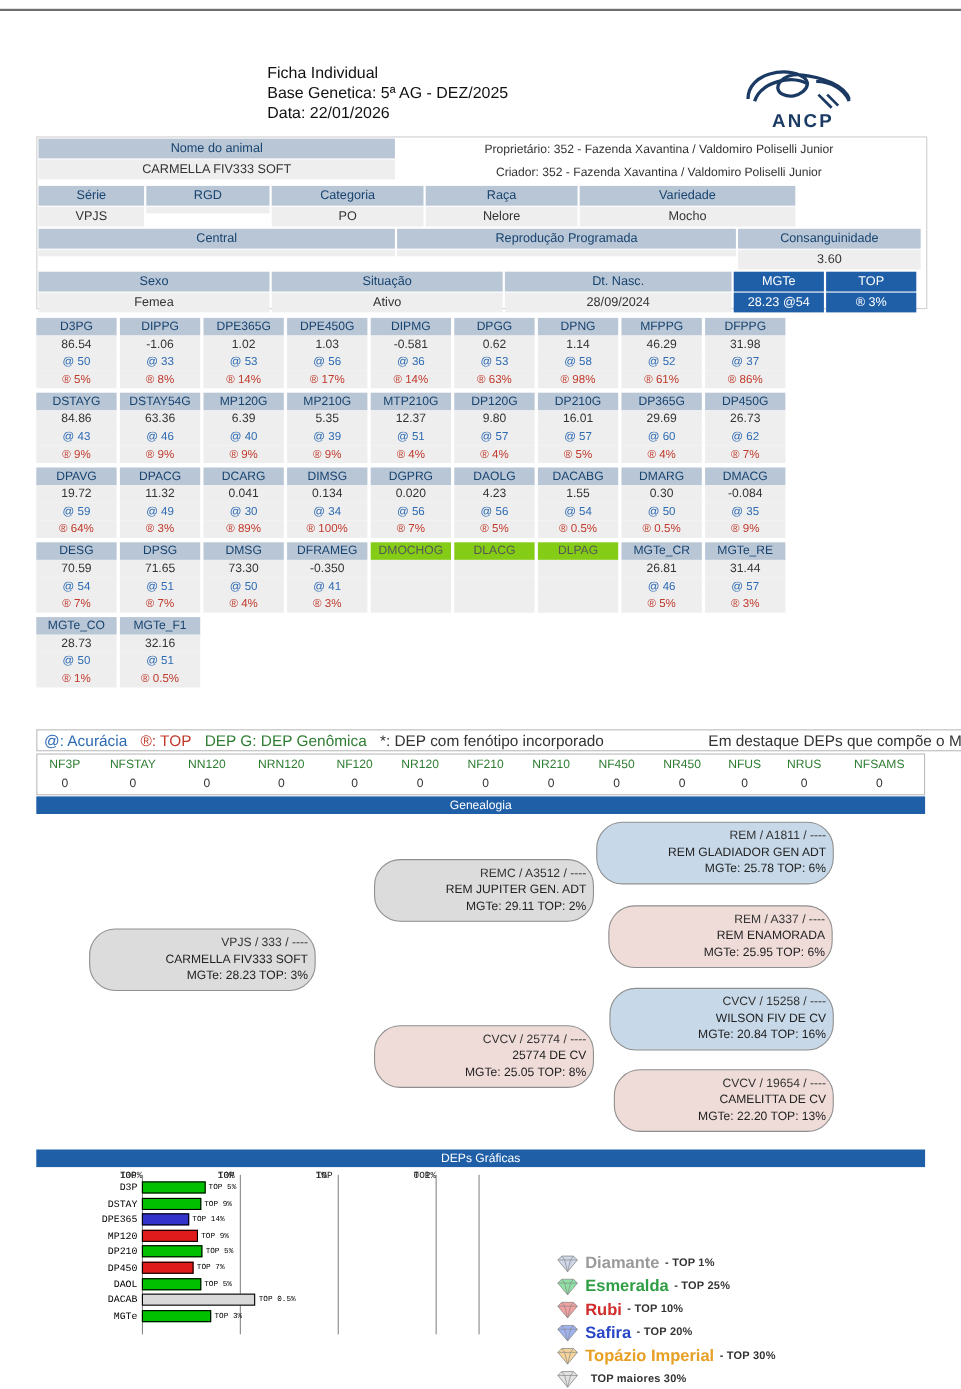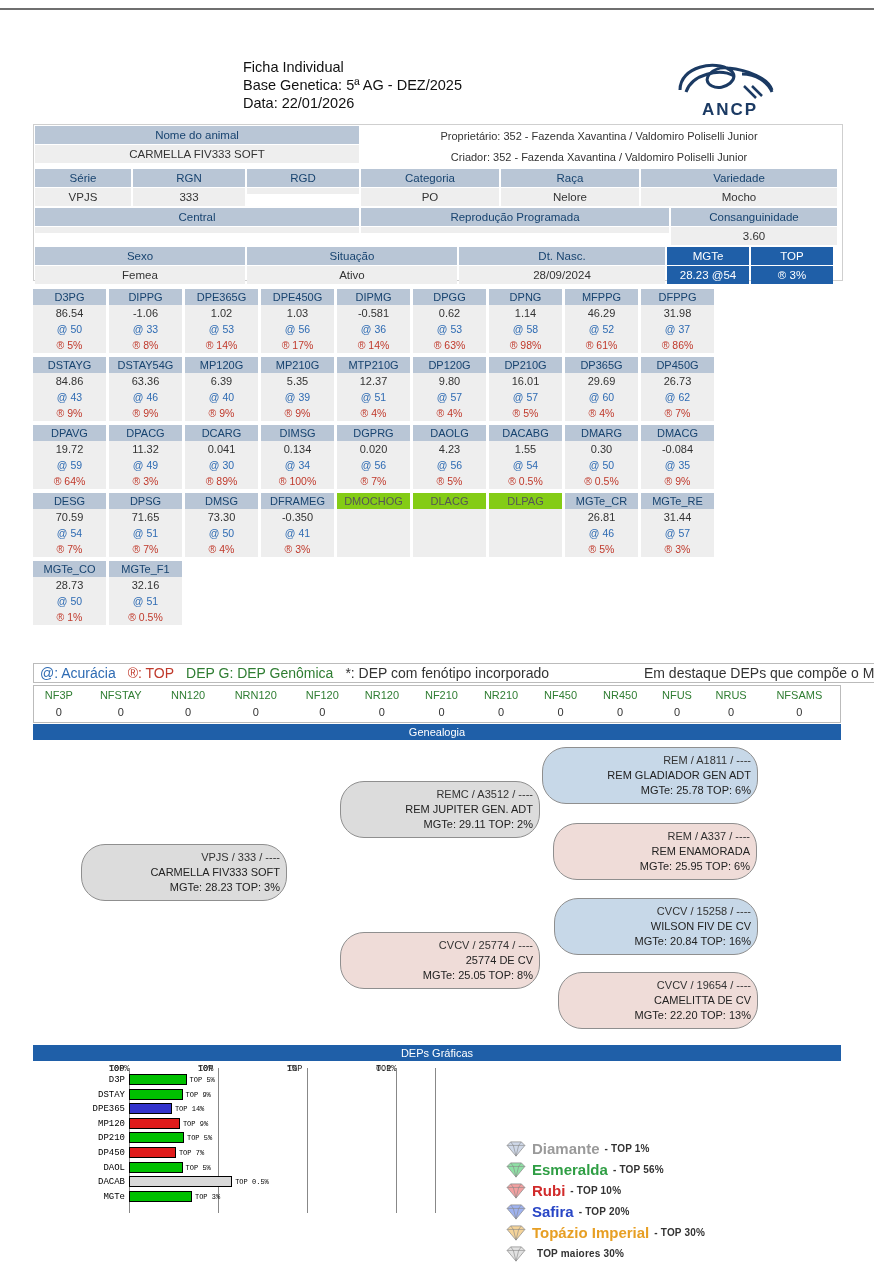--- a/index.html
+++ b/index.html
@@ -127,24 +127,20 @@
       <div style="width:478px;">
         <div class="cell cwhite owner">Proprietário: 352 - Fazenda Xavantina / Valdomiro Poliselli Junior</div>
         <div class="cell cwhite owner">Criador: 352 - Fazenda Xavantina / Valdomiro Poliselli Junior</div>
       </div>
     </div>
 
     <div class="row">
       <div style="width:98px;">
         <div class="cell chd">Série</div>
         <div class="cell cvl">VPJS</div>
-      </div>
-      <div style="width:114px;">
-        <div class="cell chd">RGN</div>
-        <div class="cell cvl">333</div>
       </div>
       <div style="width:114px;">
         <div class="cell chd">RGD</div>
         <div class="cell cvl"></div>
       </div>
       <div style="width:140px;">
         <div class="cell chd">Categoria</div>
         <div class="cell cvl">PO</div>
       </div>
       <div style="width:140px;">
@@ -589,21 +585,21 @@
         </svg>
         <span class="lg2name" style="color: rgb(154, 154, 154);">Diamante</span>
         <span class="lg2top">- TOP 1%</span>
       </div>
       <div class="lg2row">
         <svg class="gemico" viewBox="0 0 24 18">
           <path d="M2 5 L6 1 H18 L22 5 L12 17 Z" fill="#8fe0a5" stroke="#888" stroke-width="0.8"></path>
           <path d="M2 5 H22 M6 1 L9 5 L12 17 M18 1 L15 5 L12 17" fill="none" stroke="#888" stroke-width="0.7"></path>
         </svg>
         <span class="lg2name" style="color: rgb(47, 158, 68);">Esmeralda</span>
-        <span class="lg2top">- TOP 56%</span>
+        <span class="lg2top">- TOP 25%</span>
       </div>
       <div class="lg2row">
         <svg class="gemico" viewBox="0 0 24 18">
           <path d="M2 5 L6 1 H18 L22 5 L12 17 Z" fill="#f3a0a0" stroke="#888" stroke-width="0.8"></path>
           <path d="M2 5 H22 M6 1 L9 5 L12 17 M18 1 L15 5 L12 17" fill="none" stroke="#888" stroke-width="0.7"></path>
         </svg>
         <span class="lg2name" style="color: rgb(209, 43, 43);">Rubi</span>
         <span class="lg2top">- TOP 10%</span>
       </div>
       <div class="lg2row">

